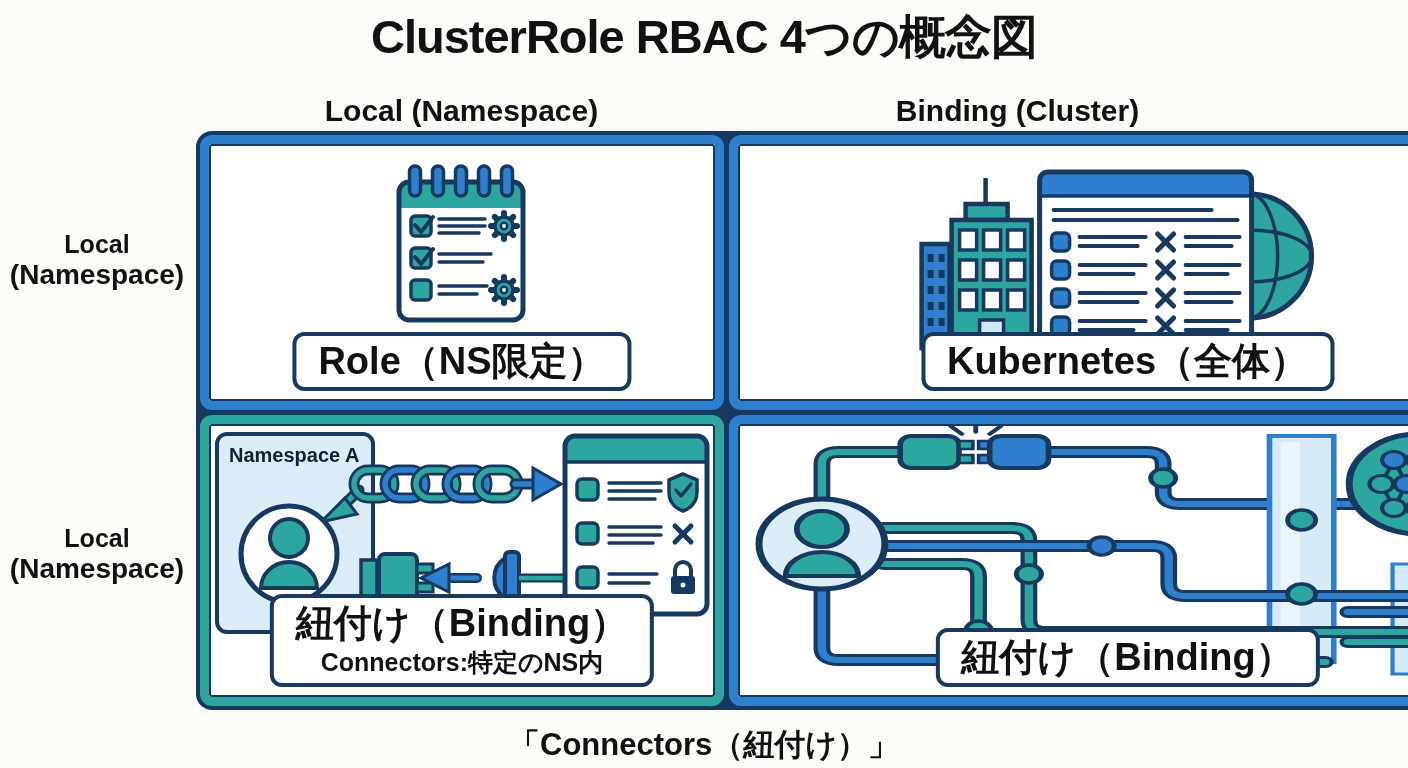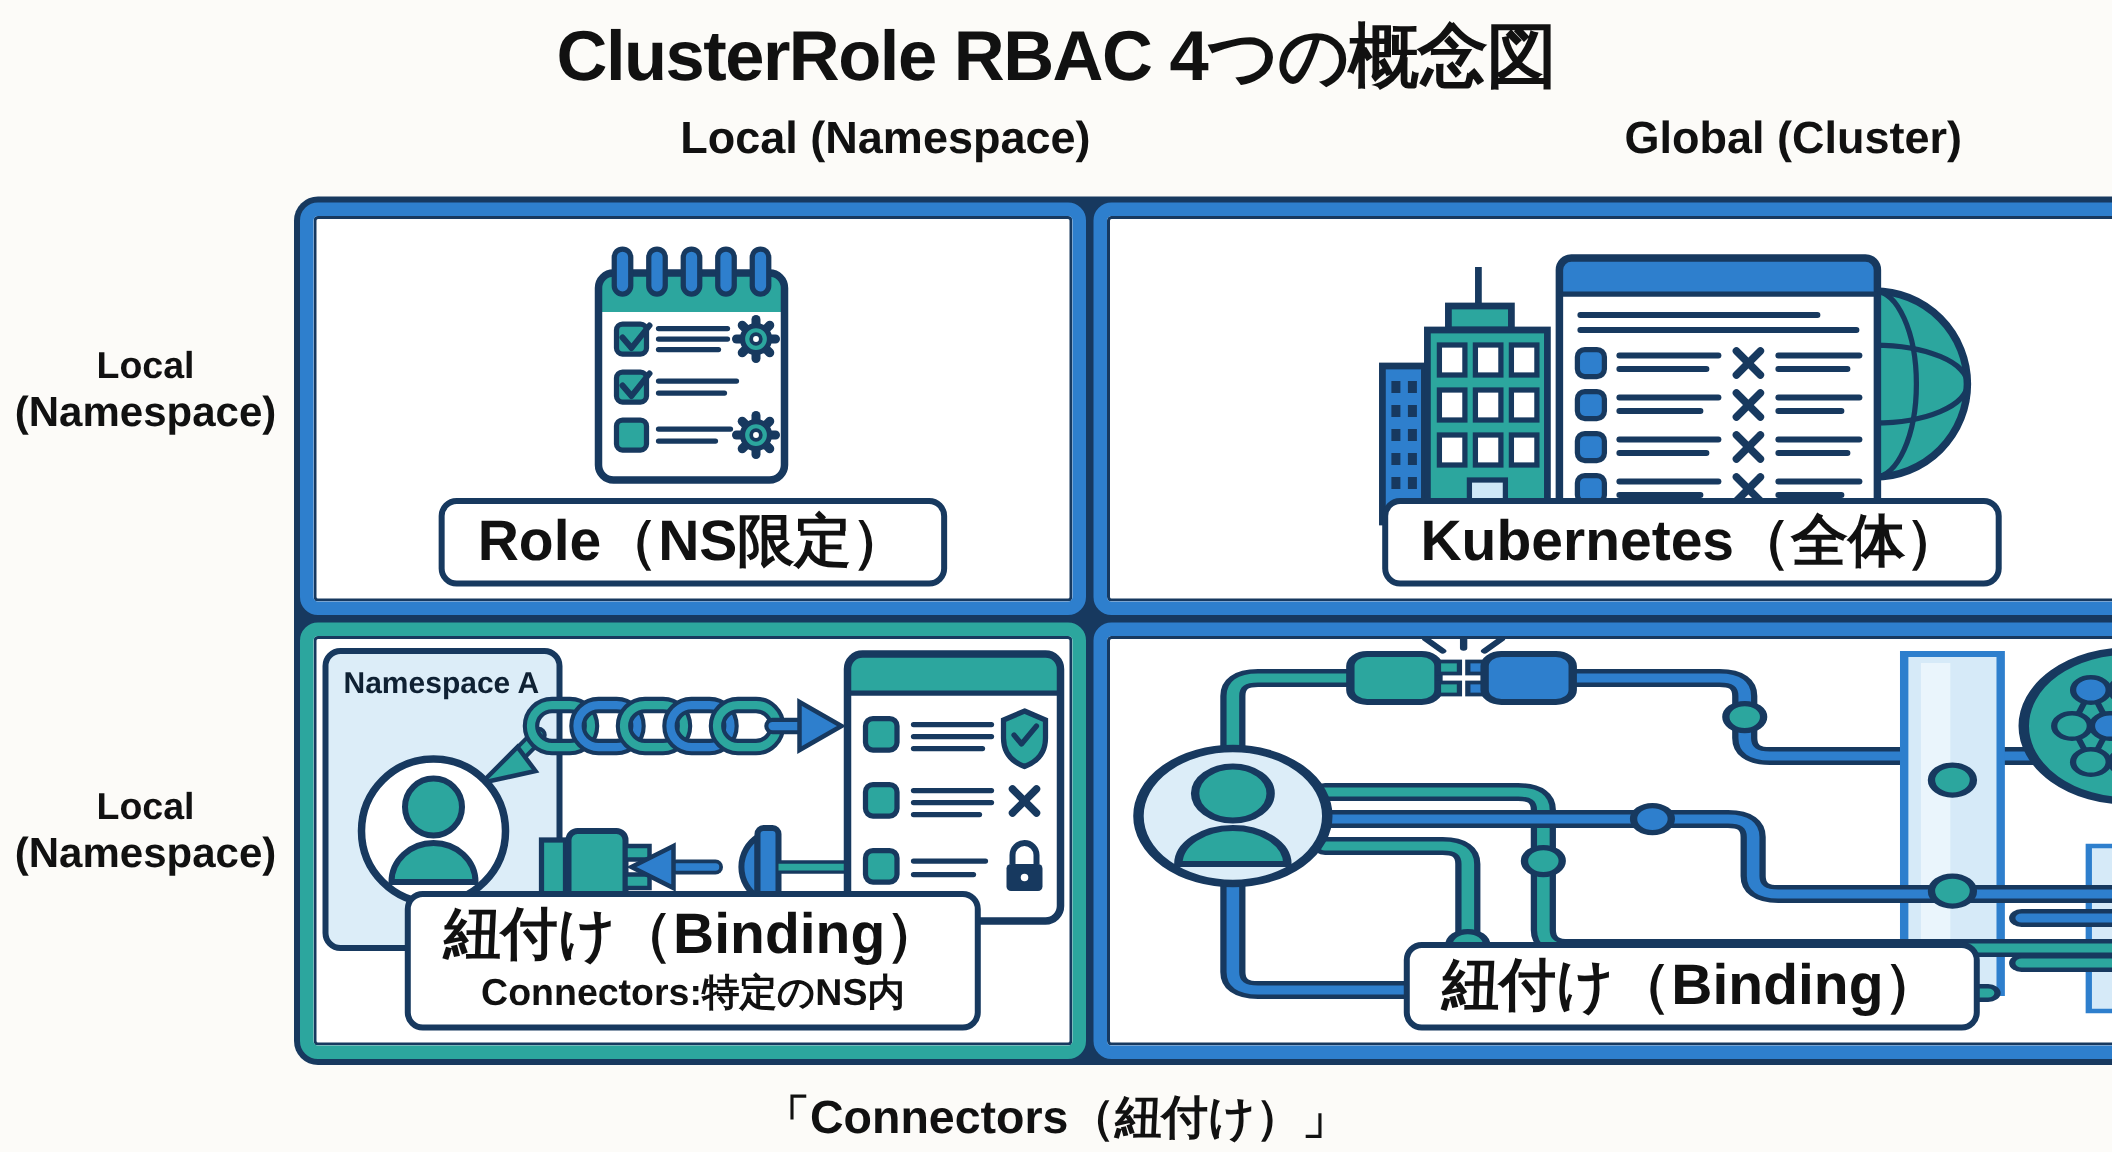--- a/index.html
+++ b/index.html
@@ -15,21 +15,21 @@
     width:1408px;height:768px;background:var(--bg);
     font-family:"Liberation Sans", sans-serif;color:var(--ink);
     overflow:hidden;
   }
   .canvas{position:relative;width:1408px;height:768px;}
   .title{
     position:absolute;top:6px;left:0;width:100%;margin:0;
     text-align:center;font-size:47px;font-weight:800;letter-spacing:-1px;
   }
   .col-header{
-    position:absolute;top:76px;text-align:right;
+    position:absolute;top:94px;text-align:center;
     font-size:30px;font-weight:800;
   }
   .col1{left:196px;width:531px;}
   .col2{left:727px;width:581px;}
   .row-label{
     position:absolute;left:0;width:194px;text-align:center;font-weight:800;line-height:1.15;
   }
   .row1{top:230px;}
   .row2{top:524px;}
   .rl1{font-size:25px;}
@@ -63,21 +63,21 @@
   svg text{font-family:"Liberation Sans", sans-serif;}
 </style>
 </head>
 <body>
 
 <div class="canvas">
 
   <h1 class="title">ClusterRole RBAC 4つの概念図</h1>
 
   <div class="col-header col1">Local (Namespace)</div>
-  <div class="col-header col2">Global (Cluster)</div>
+  <div class="col-header col2">Binding (Cluster)</div>
 
   <div class="row-label row1">
     <div class="rl1">Local</div>
     <div class="rl2">(Namespace)</div>
   </div>
   <div class="row-label row2">
     <div class="rl1">Local</div>
     <div class="rl2">(Namespace)</div>
   </div>
 

